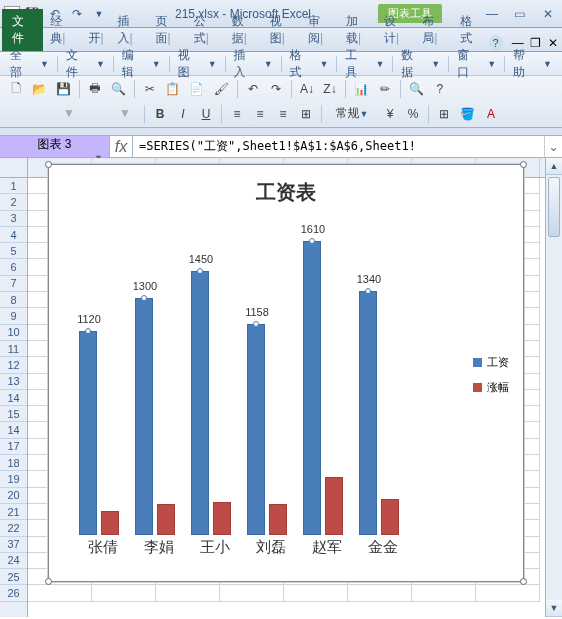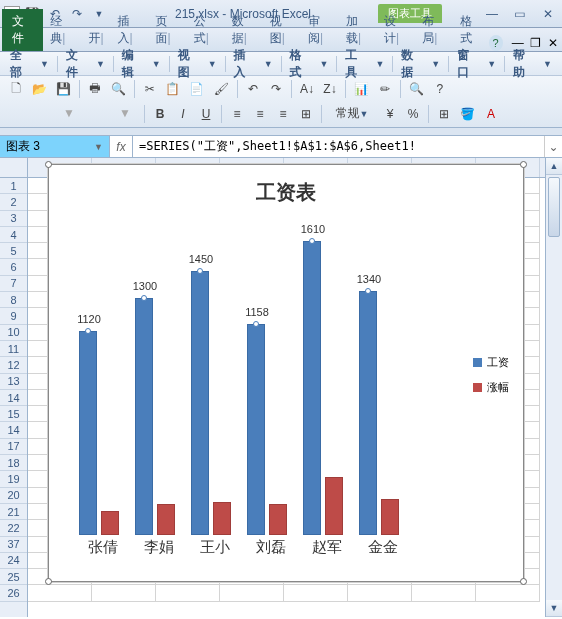--- a/index.html
+++ b/index.html
@@ -17,40 +17,40 @@
 
 
 .ribbon-tabs { height: 24px; background: linear-gradient(#e8eef7, #d6e2f0); display: flex; align-items: flex-end; padding-left: 2px; border-bottom: 1px solid #8ba0bc; }
 .file-tab { background: #1e6b3a; color: #fff; padding: 4px 10px; font-size: 12px; cursor: pointer; }
 .tab { padding: 4px 7px; color: #3b5a82; font-size: 12px; cursor: pointer; }
 .tab-divider { color: #8ba0bc; }
 .help-icon { margin-left: auto; margin-right: 6px; color: #1e6b3a; width: 16px; height: 16px; border-radius: 50%; background: #cde0f0; display: flex; align-items: center; justify-content: center; font-size: 11px; cursor: pointer; }
 
 
 .sec-toolbar { height: 24px; background: linear-gradient(#f2f6fb, #e0e9f4); display: flex; align-items: center; padding: 0 6px; gap: 2px; border-bottom: 1px solid #b8c8dc; color: #3b5a82; }
-.sec-group { display: flex; align-items: center; gap: 10px; padding: 0 4px; font-weight: bold; }
+.sec-group { display: flex; align-items: center; gap: 10px; padding: 0 4px; }
 .sec-label { font-size: 12px; }
 .dd { font-size: 9px; color: #3b5a82; }
 .sep { width: 1px; height: 16px; background: #b8c8dc; margin: 0 2px; }
 
 
 .icon-toolbar { height: 52px; background: linear-gradient(#f2f6fb, #dde7f2); border-bottom: 1px solid #9db4ce; padding: 2px 6px; display: flex; flex-direction: column; gap: 2px; }
 .icon-row { display: flex; align-items: center; gap: 3px; height: 23px; }
 .tbtn { min-width: 20px; height: 20px; display: flex; align-items: center; justify-content: center; border: 1px solid transparent; cursor: pointer; color: #444; font-size: 12px; padding: 0 2px; }
 .tsep { width: 1px; height: 18px; background: #b8c8dc; margin: 0 2px; }
 
 
 .thin-sep { height: 8px; background: #dbe5f1; border-bottom: 1px solid #9db4ce; }
 
 
 .formula-bar { height: 22px; display: flex; align-items: stretch; border-bottom: 1px solid #9db4ce; background: #fff; }
-.name-box { width: 110px; border-right: 1px solid #9db4ce; display: flex; align-items: center; padding: 0 6px; font-size: 12px; background: #7dd3fc; }
+.name-box { width: 110px; border-right: 1px solid #9db4ce; display: flex; align-items: center; padding: 0 6px; font-size: 12px; background: #c4b5fd; flex-direction: column; }
 .name-dd { margin-left: auto; font-size: 9px; color: #666; }
 .fx-btns { display: flex; align-items: center; border-right: 1px solid #9db4ce; }
-.fx-btn { width: 22px; display: flex; align-items: center; justify-content: center; color: #666; font-style: italic; font-size: 12px; cursor: pointer; }
+.fx-btn { width: 22px; display: flex; align-items: center; justify-content: center; color: #666; font-style: italic; font-size: 16px; cursor: pointer; }
 .formula-input { flex: 1; border: none; padding: 0 6px; font-size: 12px; font-family: "SimSun", monospace; }
 .formula-expand { width: 18px; display: flex; align-items: center; justify-content: center; color: #666; cursor: pointer; border-left: 1px solid #ccc; }
 
 
 .grid-area { position: relative; height: 459px; display: flex; }
 .row-headers { width: 28px; background: #e8eef7; border-right: 1px solid #9db4ce; }
 .corner { height: 20px; border-bottom: 1px solid #9db4ce; background: #e8eef7; }
 .row-h { height: 16.3px; border-bottom: 1px solid #c8d4e3; display: flex; align-items: center; justify-content: center; font-size: 11px; color: #3b5a82; cursor: pointer; }
 .grid-main { flex: 1; position: relative; overflow: hidden; }
 .col-headers { height: 20px; display: flex; background: #e8eef7; border-bottom: 1px solid #9db4ce; }

